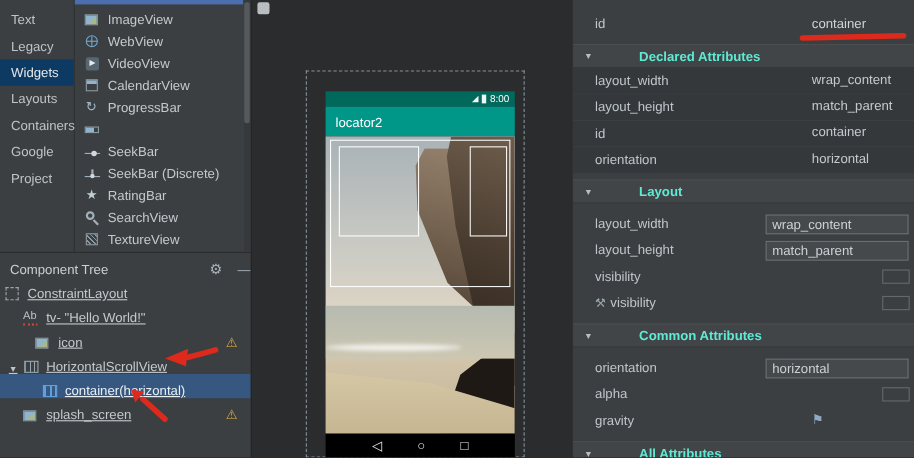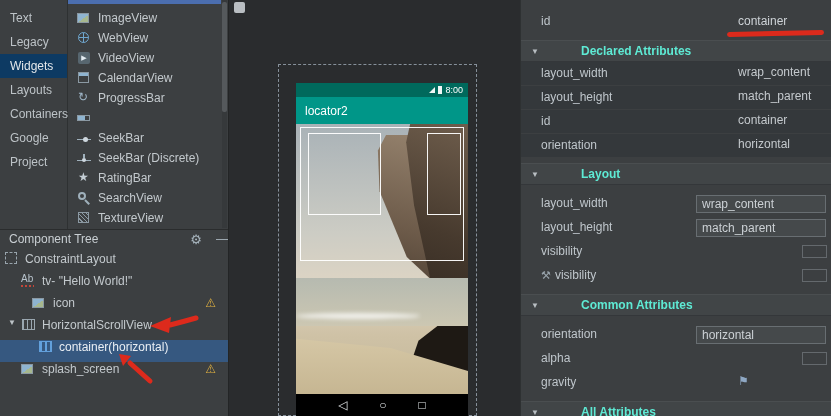--- a/index.html
+++ b/index.html
@@ -28,27 +28,27 @@
   .i-seekbar::before{content:"";position:absolute;inset:0;background:linear-gradient(#9fb0bb,#9fb0bb) 0px 8px/14px 1px no-repeat;}
   .i-seekbar::after{content:"";position:absolute;left:6px;top:6px;width:5px;height:5px;border-radius:50%;background:#cfd8df;}
   .i-seekbar-discrete::before{content:"";position:absolute;inset:0;background:linear-gradient(#9fb0bb,#9fb0bb) 0px 9px/14px 1px no-repeat,linear-gradient(#9fb0bb,#9fb0bb) 6px 3px/2px 4px no-repeat;}
   .i-seekbar-discrete::after{content:"";position:absolute;left:5px;top:7px;width:4px;height:4px;border-radius:50%;background:#cfd8df;}
   .i-ratingbar::before{content:"★";position:absolute;left:1px;top:-1px;font-size:12px;color:#c3cdd4;}
   .i-searchview::before{content:"";position:absolute;left:1px;top:1px;width:8px;height:8px;border:2px solid #9fb0bb;border-radius:50%;box-sizing:border-box;}
   .i-searchview::after{content:"";position:absolute;left:8px;top:8px;width:6px;height:2px;background:#9fb0bb;transform:rotate(45deg);transform-origin:0 50%;}
   .i-textureview::before{content:"";position:absolute;left:1px;top:1px;width:11px;height:11px;border:1px solid #8b99a3;box-sizing:border-box;background:repeating-linear-gradient(45deg,transparent 0 2px,#8b99a3 2px 3px);}
   
   #ctree{position:absolute;left:0;top:229px;width:228px;height:187px;border-top:1px solid #2a2c2d;background:#3c3f41;}
-  #ctHeader{height:20px;display:flex;align-items:flex-start;padding:2px 0 0 9px;color:#c9cfd3;}
+  #ctHeader{height:20px;display:flex;align-items:flex-end;padding:2px 0 0 9px;color:#c9cfd3;}
   #ctHeader .title{flex:1;}
   .ct-gear{color:#a7b4bd;font-size:13px;margin-right:14px;cursor:default;}
   .ct-gear::before{content:"⚙";}
   .ct-min{color:#a7b4bd;font-size:12px;cursor:default;}
   .ct-min::before{content:"—";}
-  .trow{height:22px;display:flex;align-items:flex-start;position:relative;color:#c3c9cd;white-space:nowrap;}
+  .trow{height:22px;display:flex;align-items:flex-end;position:relative;color:#c3c9cd;white-space:nowrap;text-decoration:underline;}
   .trow.sel{background:var(--selection);color:#e9eef3;}
   .chev{width:13px;font-size:8px;color:#bdc3c7;flex:0 0 13px;}
   .ticon{position:relative;width:16px;height:13px;flex:0 0 16px;margin-right:5px;}
   .t-constraintlayout::before{content:"";position:absolute;left:1px;top:0;width:12px;height:12px;border:1px dashed #98a4ac;box-sizing:border-box;}
   .t-textview::before{content:"Ab";position:absolute;left:0;top:-1px;font-size:10px;color:#b9c4cd;}
   .t-textview::after{content:"";position:absolute;left:0;top:11px;width:13px;height:2px;background:repeating-linear-gradient(90deg,#c4473a 0 2px,transparent 2px 4px);}
   .t-horizontalscrollview::before{content:"";position:absolute;left:1px;top:1px;width:13px;height:11px;border:1px solid #9aa7b0;box-sizing:border-box;background:repeating-linear-gradient(90deg,#9aa7b0 0 1px,transparent 1px 4px);}
   .t-linearlayout-horizontal::before{content:"";position:absolute;left:1px;top:1px;width:13px;height:11px;border:1px solid #62a0dc;box-sizing:border-box;background:repeating-linear-gradient(90deg,#62a0dc 0 2px,transparent 2px 5px);}
   .warn{position:absolute;right:12px;color:#e3b341;font-size:12px;}
   

